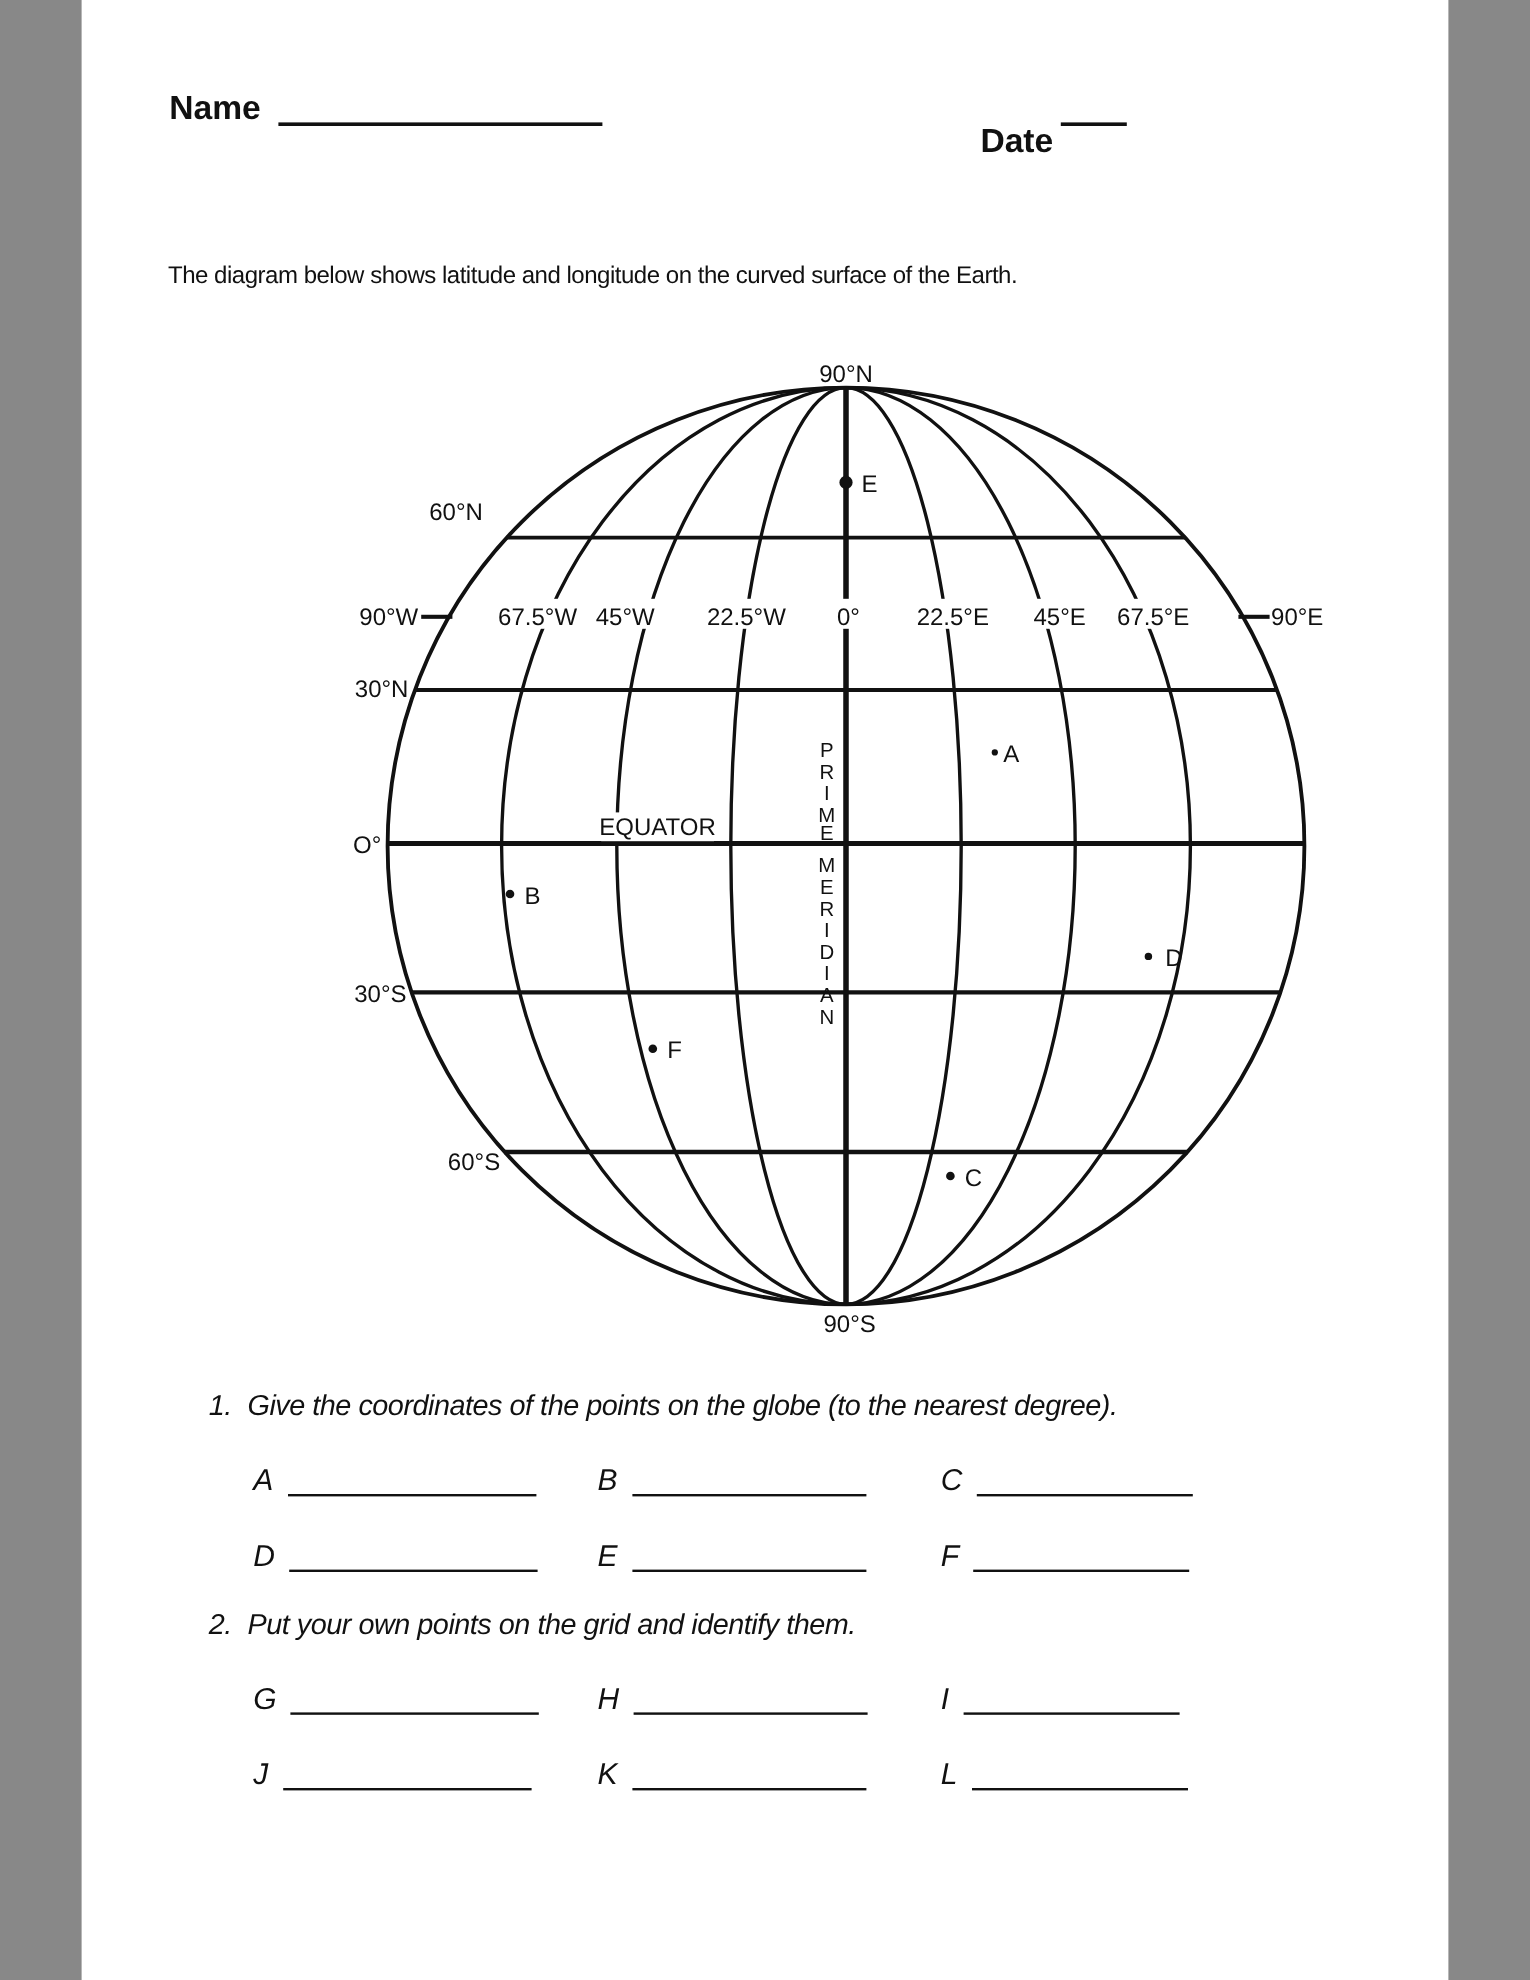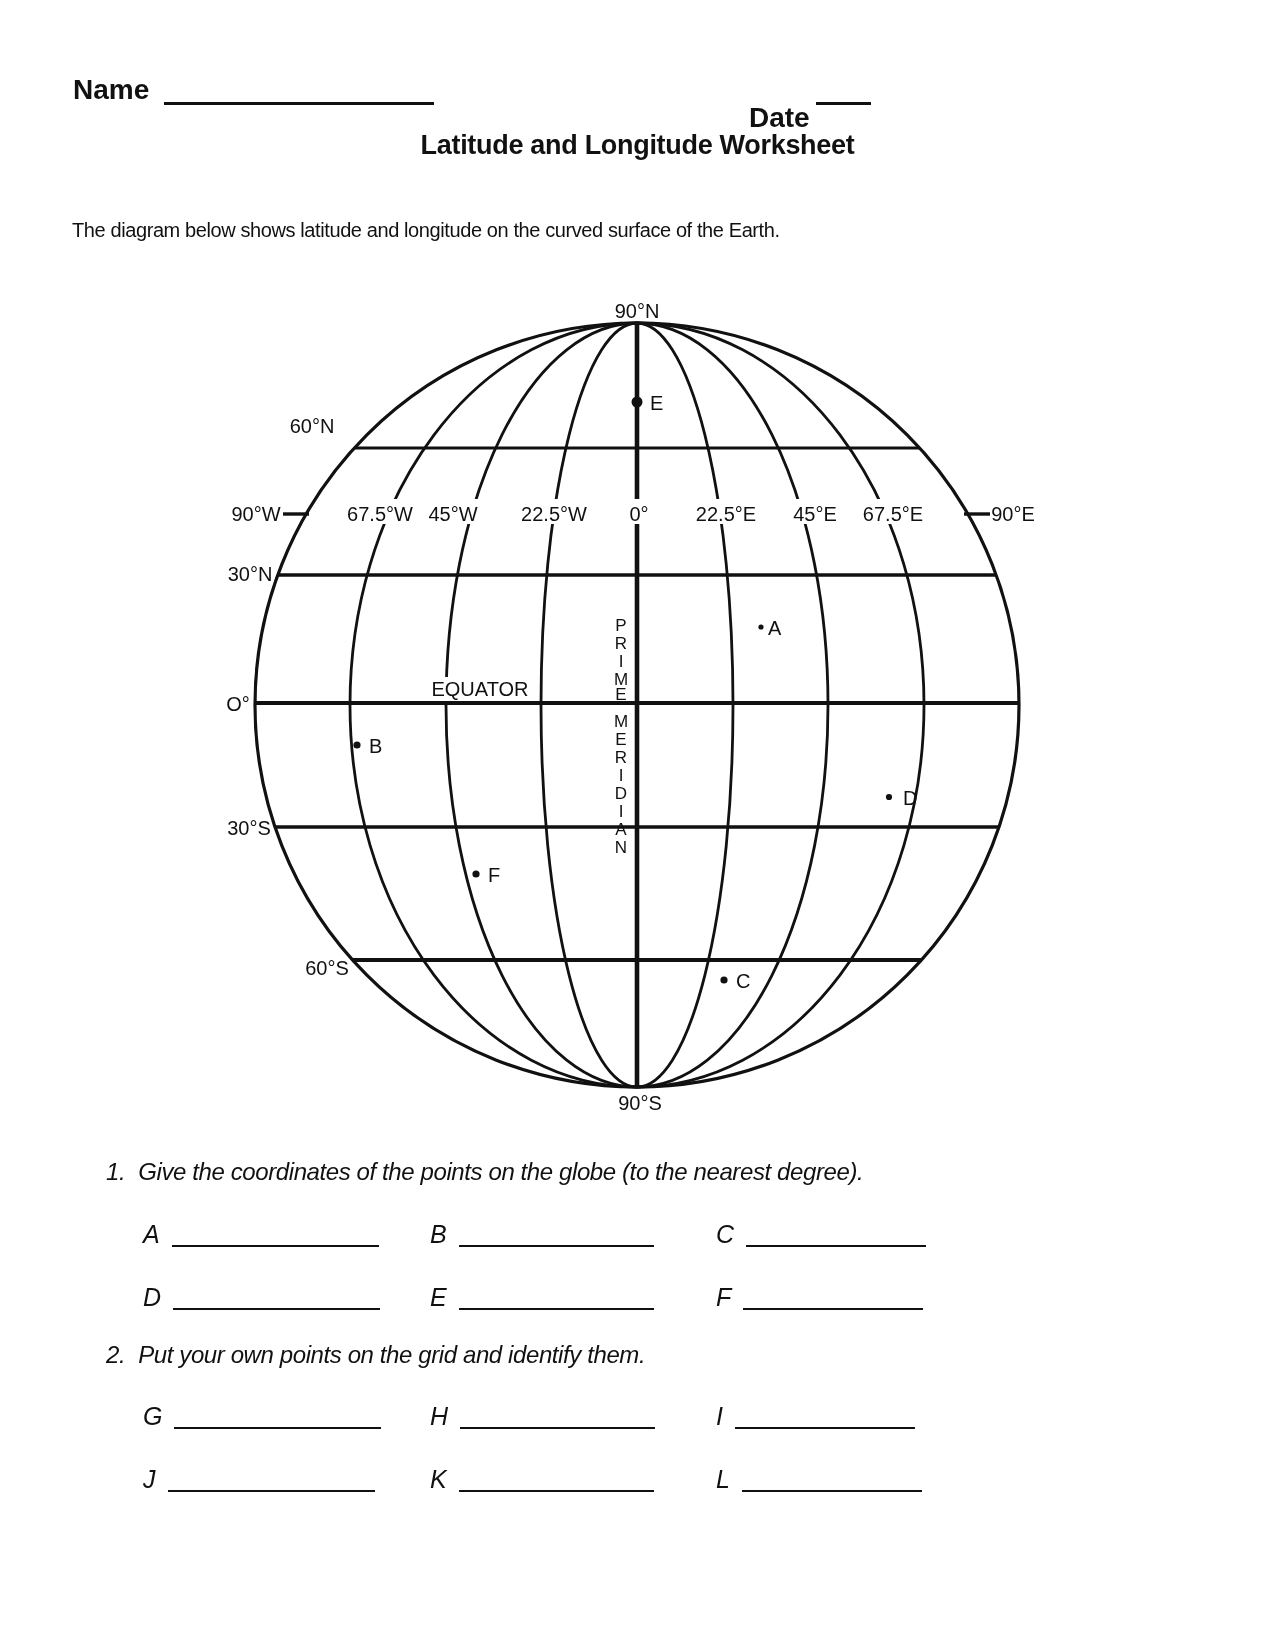--- a/index.html
+++ b/index.html
@@ -1,17 +1,17 @@
 <!DOCTYPE html>
 <html><head>
 <meta charset="utf-8">
 <style>
   html,body { margin:0; padding:0; background:#888; }
   .page {
-    position:relative; width:1275px; height:1650px; margin:0 auto;
+    position:relative; width:1139px; height:1650px; margin:0 auto;
     background:#ffffff; color:#111;
     font-family:"Liberation Sans", sans-serif;
     overflow:hidden;
   }
   .abs { position:absolute; }
   .hline { position:absolute; border-bottom:3.5px solid #111; height:0; }
   .name-label { left:73px; top:74px; font-size:28px; font-weight:bold; }
   .name-line { left:164px; top:72px; width:270px; height:30px; }
   .date-label { left:749px; top:74px; font-size:28px; font-weight:bold;margin-top:28px; }
   .date-line { left:816px; top:72px; width:55px; height:30px; }
@@ -37,21 +37,20 @@
 </style>
 </head>
 <body>
 
 <div class="page">
 
   <span class="abs name-label">Name</span>
   <span class="hline name-line"></span>
   <span class="abs date-label">Date</span>
   <span class="hline date-line"></span>
-  <div class="abs title">Latitude and Longitude Worksheet</div>
   <div class="abs intro">The diagram below shows latitude and longitude on the curved surface of the Earth.</div>
 
   <svg class="globe" width="1275" height="1650" viewBox="0 0 1275 1650">
     <g stroke="#111" fill="none">
       <circle cx="637" cy="705" r="382" stroke-width="3.2"></circle>
       <ellipse cx="637" cy="705" rx="287" ry="382" stroke-width="2.8"></ellipse>
       <ellipse cx="637" cy="705" rx="191" ry="382" stroke-width="2.8"></ellipse>
       <ellipse cx="637" cy="705" rx="96" ry="382" stroke-width="2.8"></ellipse>
       <line x1="637" y1="323" x2="637" y2="1087" stroke-width="4.6"></line>
       <line x1="354" y1="448" x2="920" y2="448" stroke-width="3.2"></line>

